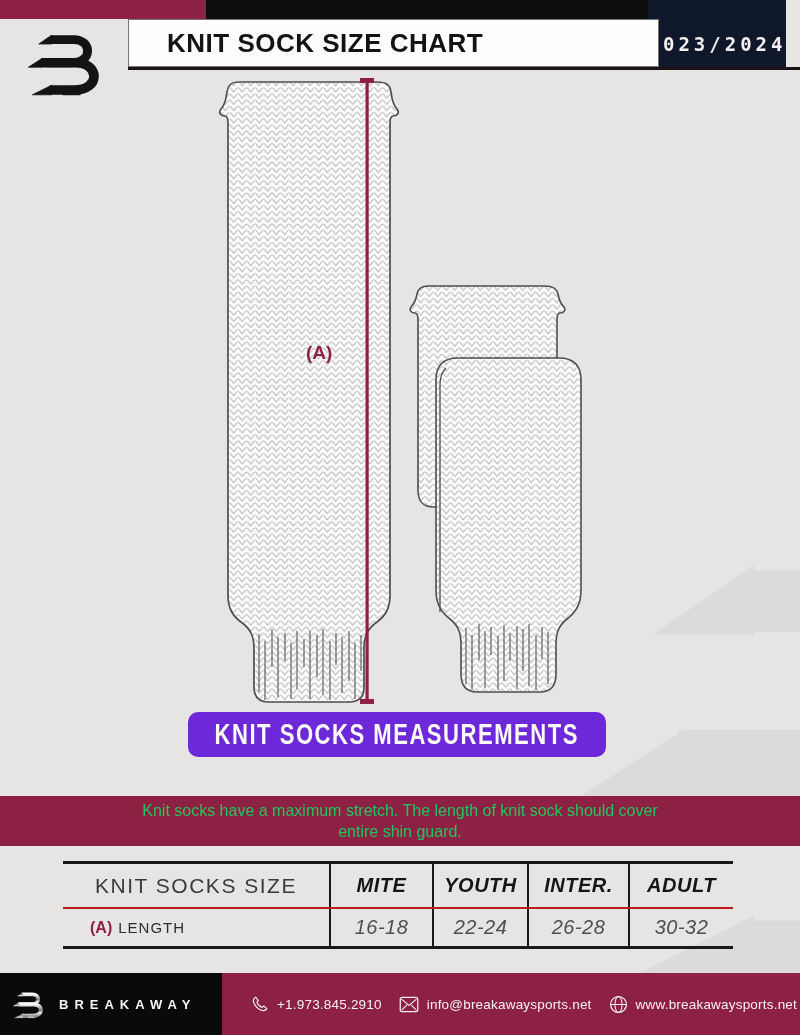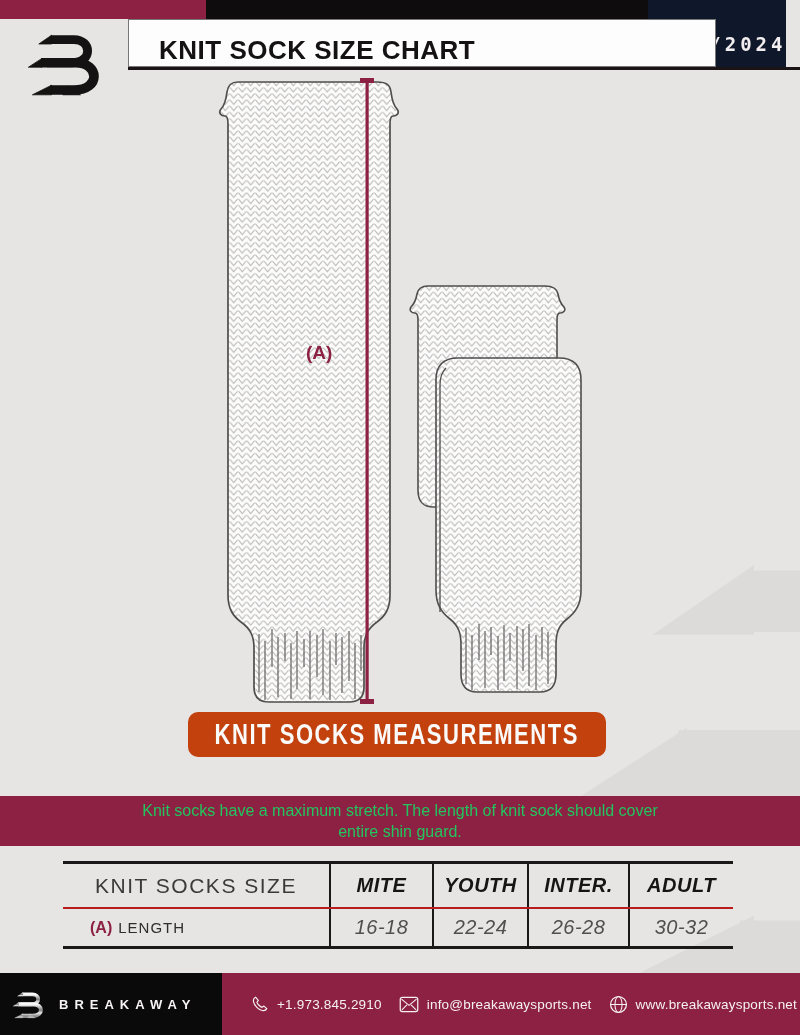--- a/index.html
+++ b/index.html
@@ -14,36 +14,36 @@
   .strip-black{left:206px;top:0;width:442px;height:19px;background:#0e0c0d;}
   .season-block{
     left:648px;top:0;width:138px;height:67px;background:#0f172a;
     display:flex;align-items:flex-end;justify-content:center;padding-bottom:13px;box-sizing:border-box;
   }
   .season-text{
     color:#f3eef0;font-family:"DejaVu Sans Mono",monospace;font-weight:700;
     font-size:19px;letter-spacing:4px;line-height:20px;
   }
   .title-bar{
-    left:128px;top:19px;width:588px;height:48px;background:#fdfdfd;
+    left:128px;top:19px;width:531px;height:48px;background:#fdfdfd;
     border:1px solid #777;box-sizing:border-box;
-    display:flex;align-items:flex-end;padding-left:30px;
+    display:flex;align-items:center;padding-left:38px;
   }
   .title-text{font-size:26px;font-weight:700;color:#141212;letter-spacing:.5px;}
   .header-underline{left:128px;top:67px;width:672px;height:3px;background:#1c1316;}
   .logo-header{left:24px;top:22px;}
   
   .wm{left:572px;top:478px;z-index:1;}
   .socks{left:0;top:0;z-index:2;pointer-events:none;}
   .measure-label{
     left:306px;top:342px;z-index:3;color:#8c2143;font-size:19px;font-weight:700;
   }
   
   .banner{
-    left:188px;top:712px;width:418px;height:45px;background:#c2410c;border-radius:10px;
+    left:188px;top:712px;width:418px;height:45px;background:#6d28d9;border-radius:10px;
     display:flex;align-items:center;justify-content:center;z-index:3;
   }
   .banner-text{
     color:#fbfafa;font-size:29px;font-weight:700;letter-spacing:2px;white-space:nowrap;
     display:inline-block;transform:scale(.76,1.04);
   }
   .unit-note{
     left:188px;top:764px;width:418px;text-align:center;z-index:3;
     font-style:italic;font-weight:700;font-size:17px;color:#2d2b2b;letter-spacing:.8px;
   }

